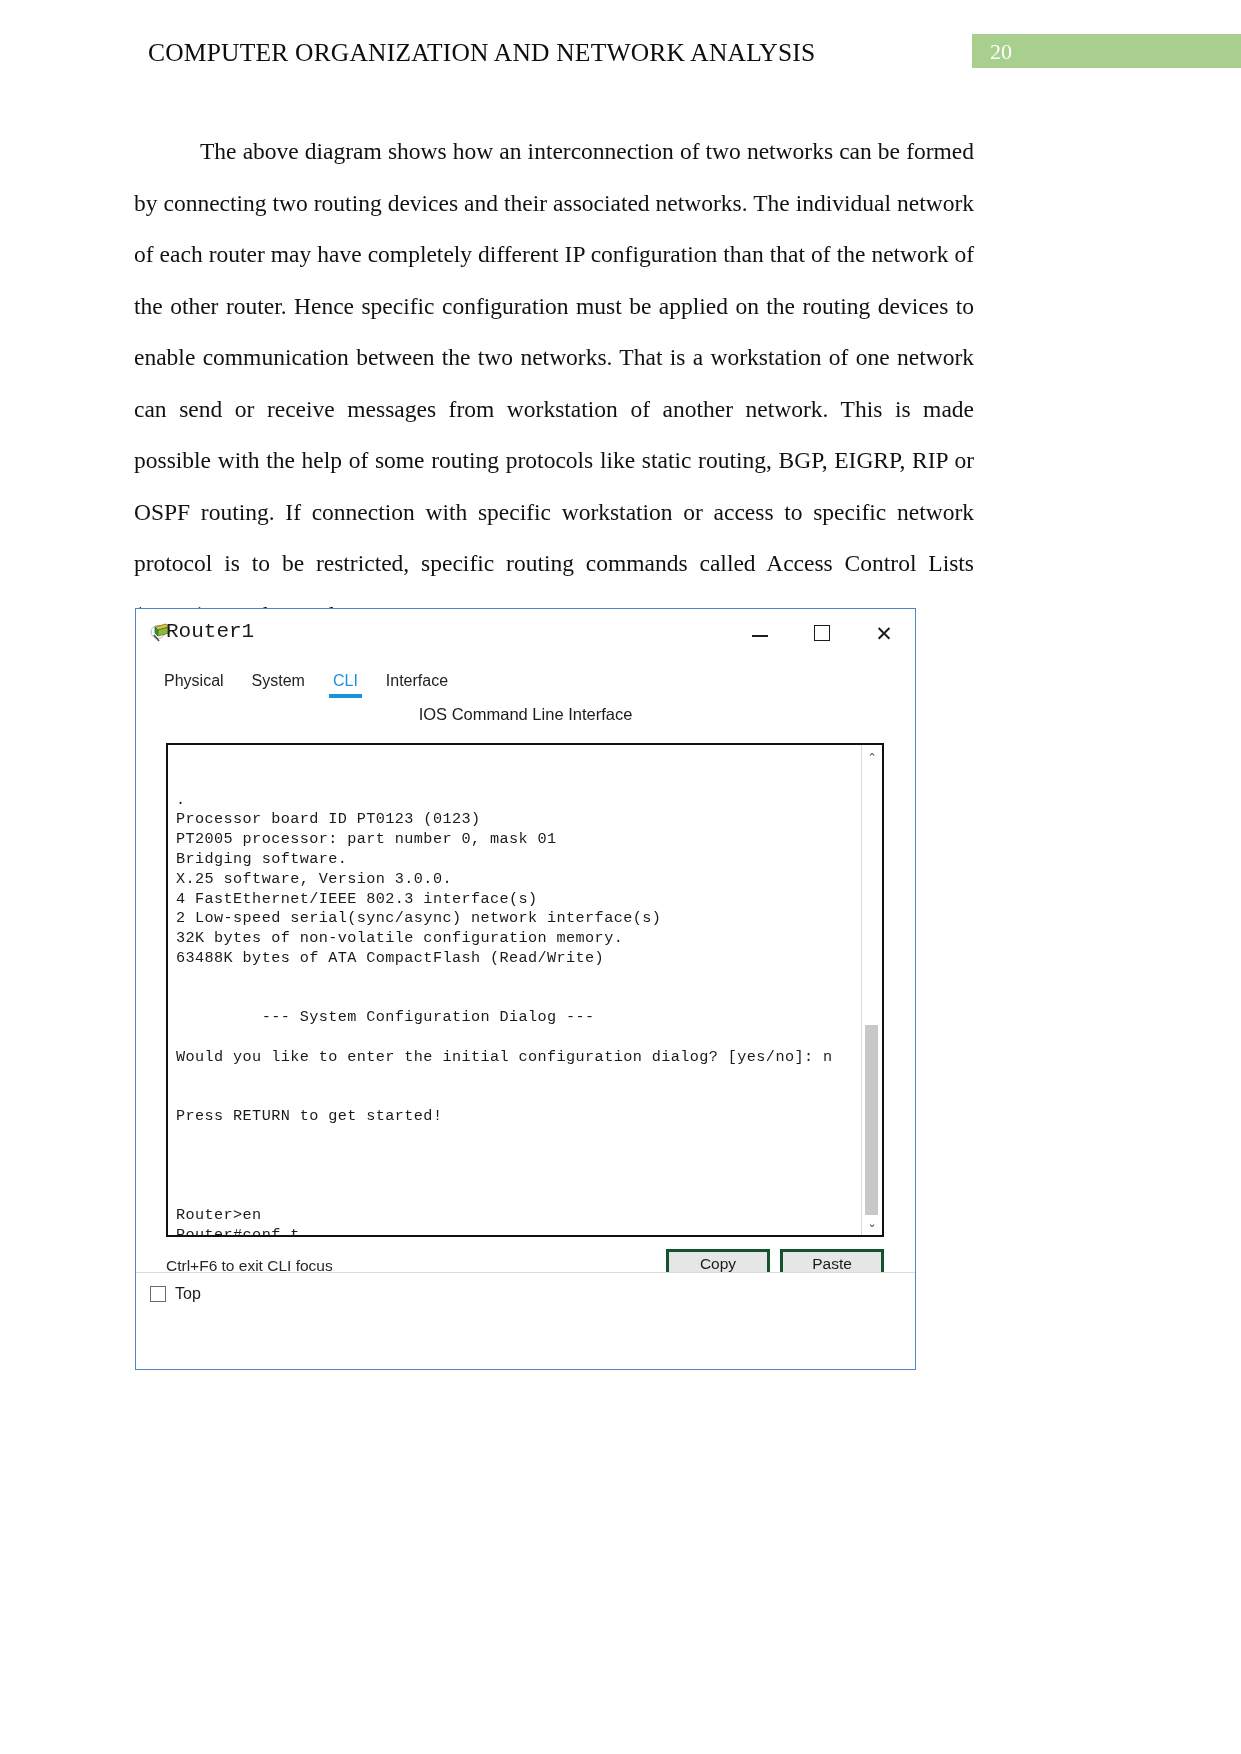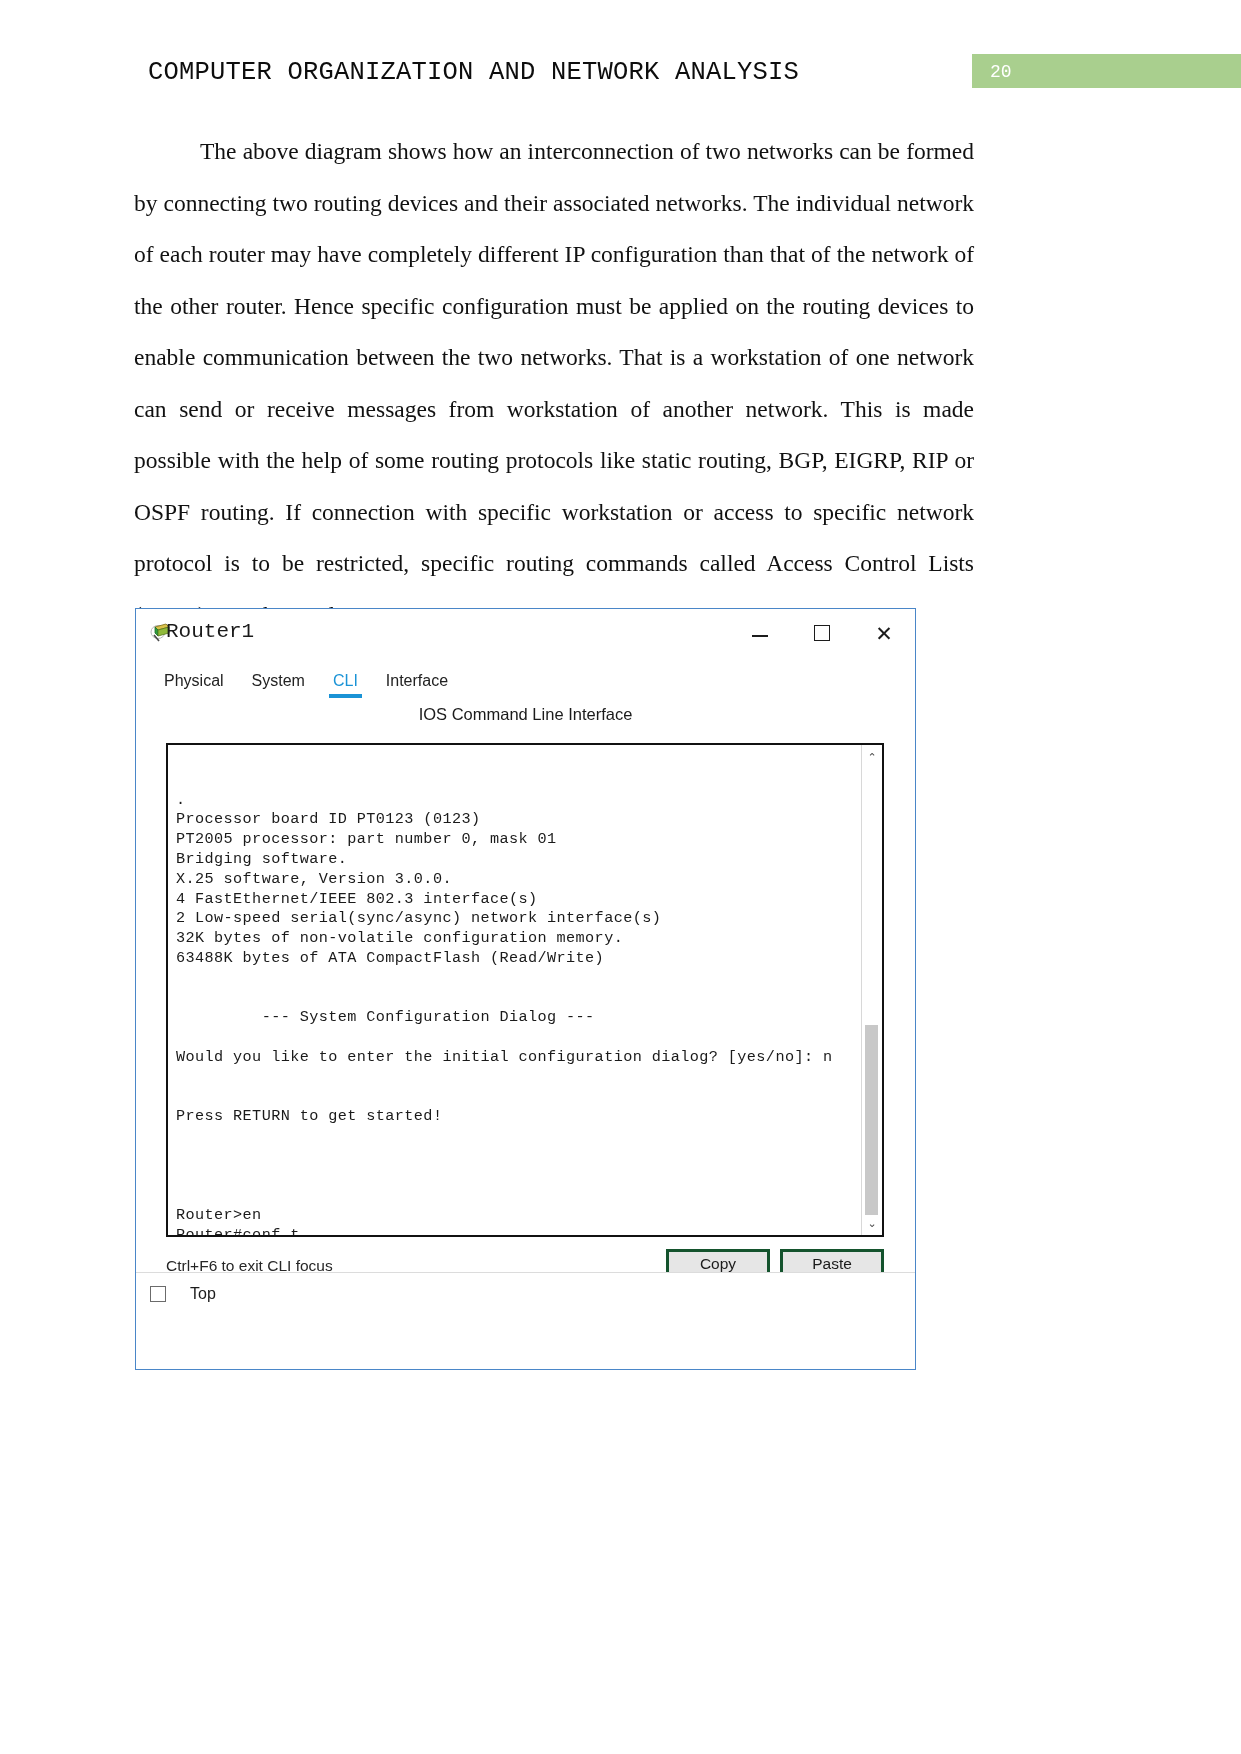--- a/index.html
+++ b/index.html
@@ -12,25 +12,24 @@
     height: 1754px;
     position: relative;
     font-family: "Liberation Serif", serif;
     color: #000000;
     overflow: hidden;
   }
 
   
   .page-header {
     position: absolute;
-    top: 54px;
+    top: 34px;
     left: 0;
     width: 1241px;
     height: 42px;
-    font-family: Liberation Mono, monospace;
   }
   .header-title {
     position: absolute;
     left: 148px;
     top: 4px;
     font-size: 25.5px;
     letter-spacing: 0.2px;
     white-space: nowrap;
     color: #0d0d0d;
   }
@@ -39,21 +38,21 @@
     left: 972px;
     top: 0px;
     width: 269px;
     height: 34px;
     background: #a9cf8e;
   }
   .page-number-text {
     position: absolute;
     left: 18px;
     top: 3px;
-    font-size: 18px;
+    font-size: 22px;
     color: #ffffff;
     line-height: 30px;
   }
 
   
   .body-copy {
     position: absolute;
     left: 134px;
     top: 126px;
     width: 840px;
@@ -285,21 +284,21 @@
     height: 48px;
     border-top: 1px solid #dcdcdc;
     background: #ffffff;
   }
   .cb-row {
     position: absolute;
     left: 14px;
     top: 12px;
     display: flex;
     align-items: center;
-    gap: 24px;
+    gap: 9px;
   }
   .checkbox {
     width: 16px;
     height: 16px;
     border: 1.5px solid #6b6b6b;
     background: #ffffff;
     box-sizing: border-box;
   }
   .cb-label {
     font-family: "Liberation Sans", sans-serif;

